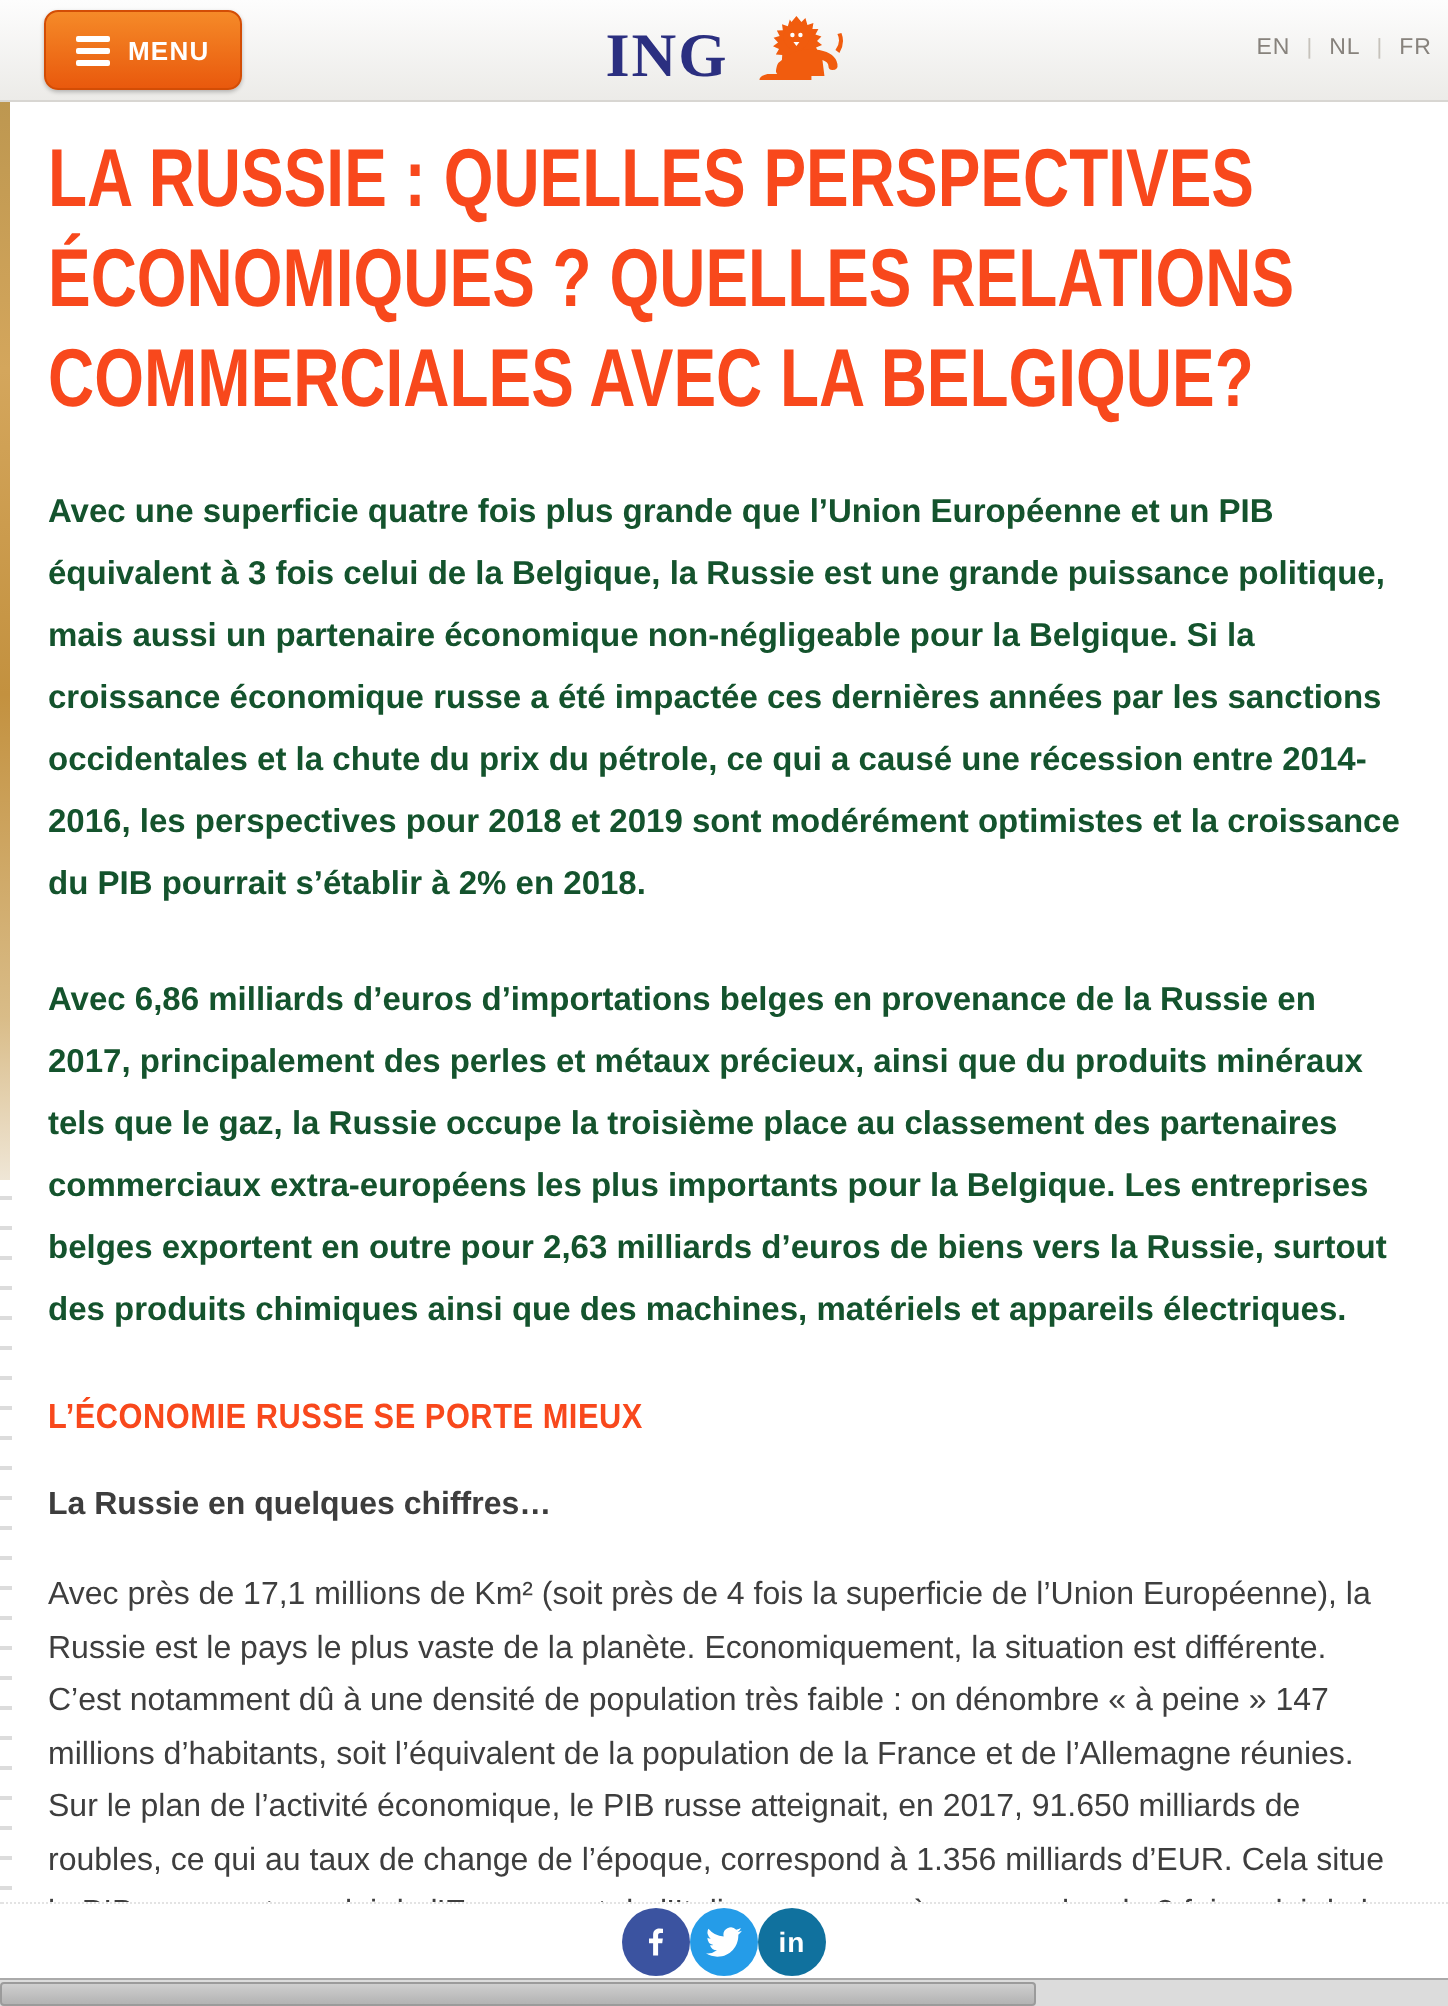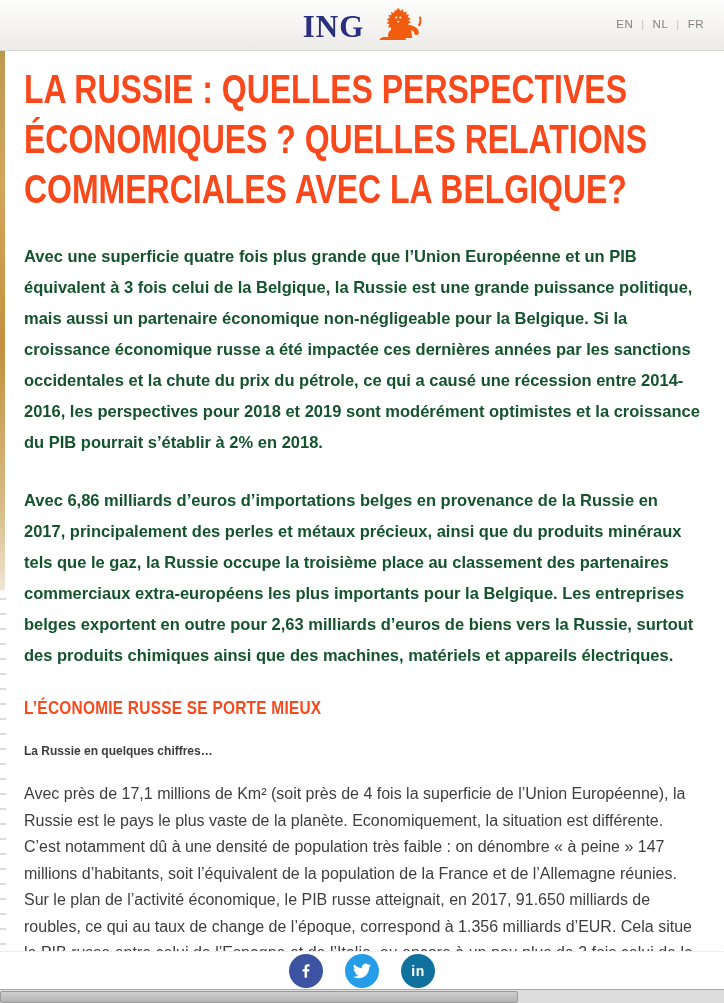--- a/index.html
+++ b/index.html
@@ -12,46 +12,46 @@
   .menu-btn{position:absolute;left:22px;top:5px;height:38px;padding:0 15px;
     background:linear-gradient(#f58a28,#e9590d);border:1px solid #d34d05;border-radius:7px;
     display:flex;align-items:center;gap:9px;cursor:pointer;box-shadow:0 1px 2px rgba(0,0,0,.25);}
   .hamburger{display:flex;flex-direction:column;gap:3px;}
   .hamburger b{display:block;width:17px;height:3px;background:#fff;border-radius:1px;}
   .menu-label{color:#fff;font-size:13px;font-weight:bold;letter-spacing:.6px;}
   .brand{position:absolute;left:50%;top:7px;transform:translateX(-50%);
     display:flex;align-items:center;gap:11px;}
   .brand-word{font-family:"Liberation Serif", serif;font-weight:bold;font-size:31px;
     color:#2b2f80;letter-spacing:1px;line-height:34px;}
-  .langs{position:absolute;right:20px;top:18px;font-size:11.5px;color:#87827c;
+  .langs{position:absolute;right:8px;top:18px;font-size:11.5px;color:#87827c;
     letter-spacing:.5px;display:flex;align-items:center;}
   .langs .sep{color:#c6c2bb;padding:0 8px;font-size:11px;}
   .langs span[data-name^="lang"]{cursor:pointer;}
 
   
   .left-accent{position:absolute;left:0;top:50px;width:5px;height:540px;
     background:linear-gradient(180deg,#bd9750 0%,#d4a65c 25%,#c3913f 55%,#d9bc88 85%,#efe6d6 100%);}
   .left-noise{position:absolute;left:0;top:598px;width:6px;height:372px;opacity:.5;
     background:repeating-linear-gradient(180deg,#b9b9b9 0 2px,transparent 2px 15px);}
 
   
   .article{position:absolute;left:24px;top:50px;width:678px;}
   .title{margin-top:14px;}
   .title-line{font-size:41px;font-weight:bold;color:#f8481c;line-height:50px;
     transform:scaleX(.78);transform-origin:left center;white-space:nowrap;}
   .lead{margin:27px 0 0 0;font-weight:bold;font-size:16.5px;line-height:31px;color:#14532d;}
   .lead + .lead{}
   .subheading{margin:27px 0 0 0;font-size:17.5px;font-weight:bold;color:#f8481c;
     letter-spacing:.3px;transform:scaleX(.88);transform-origin:left center;white-space:nowrap;}
-  .highlight-line{margin:25px 0 0 0;font-weight:bold;font-size:12px;color:#3d3d3d;}
+  .highlight-line{margin:25px 0 0 0;font-weight:bold;font-size:16px;color:#3d3d3d;}
   .body-par{margin:23px 0 0 0;font-size:16px;line-height:26.5px;color:#3e3e3e;}
 
   
   .social-bar{position:absolute;left:0;right:0;bottom:13px;height:38px;background:#fff;
-    display:flex;justify-content:center;align-items:center;gap:22px;z-index:6;
+    display:flex;justify-content:center;align-items:center;z-index:6;
     border-top:1px dotted #e3e3e3;}
   .social-btn{width:34px;height:34px;border-radius:50%;display:flex;align-items:center;
     justify-content:center;color:#fff;cursor:pointer;border:none;padding:0;}
   .fb{background:#3b53a0;}
   .tw{background:#259ce8;}
   .li{background:#10719e;}
   .social-btn svg{display:block;}
   .li-glyph{font-size:14px;font-weight:bold;color:#fff;letter-spacing:.5px;
     font-family:"Liberation Sans", sans-serif;}
 
@@ -60,20 +60,28 @@
     border-top:1px solid #aaa;z-index:7;}
   .hthumb{position:absolute;left:0;top:1px;height:10px;width:516px;
     background:linear-gradient(#cfcfcf,#b3b3b3);border:1px solid #9b9b9b;border-radius:2px;}
 </style>
 </head>
 <body>
 
 <div class="page" data-name="page">
 
   <div class="site-header" data-name="site-header">
+    <div class="menu-btn" data-name="menu-button">
+      <span class="hamburger" data-name="hamburger-icon">
+          <b></b>
+          <b></b>
+          <b></b>
+        </span>
+      <span class="menu-label" data-name="menu-button-label">MENU</span>
+    </div>
 
     <div class="brand" data-name="ing-logo">
       <span class="brand-word" data-name="ing-wordmark">ING</span>
       <span data-name="ing-lion-icon">
         <svg width="46" height="36" viewBox="0 0 46 36">
 
           <g fill="#f15c0e">
             <path d="M20 4 l2.5-3 2.5 3 2-2 1 3.5 3-1 -0.5 3 3 0 -1.5 2.8 3 1 -2.2 2.2 2.5 2 -3 1.3 1.5 2.7 -3.2 .3 .5 3 -3-.8 -.5 3 -2.6-1.6 -1.5 2.6 -2-2.3 -2.3 2 -1-3 -3 1 .2-3.2 -3.2-.3 1.6-2.7 -3-1.4 2.5-1.9 -2.2-2.3 3-.9 -1.4-2.8 3-.1 -.4-3 2.9 1 1-3.4z"></path>
             <circle cx="22.5" cy="11.5" r="6.5"></circle>
             <path d="M14 24 q8-8 20-6 q8 1.5 9 7 q.5 3-2.5 3 q-2 0-2-2 q0-2-3-3 l1 8 -22 0 q-3-1-2-4 q.5-2.5 1.5-3z"></path>

